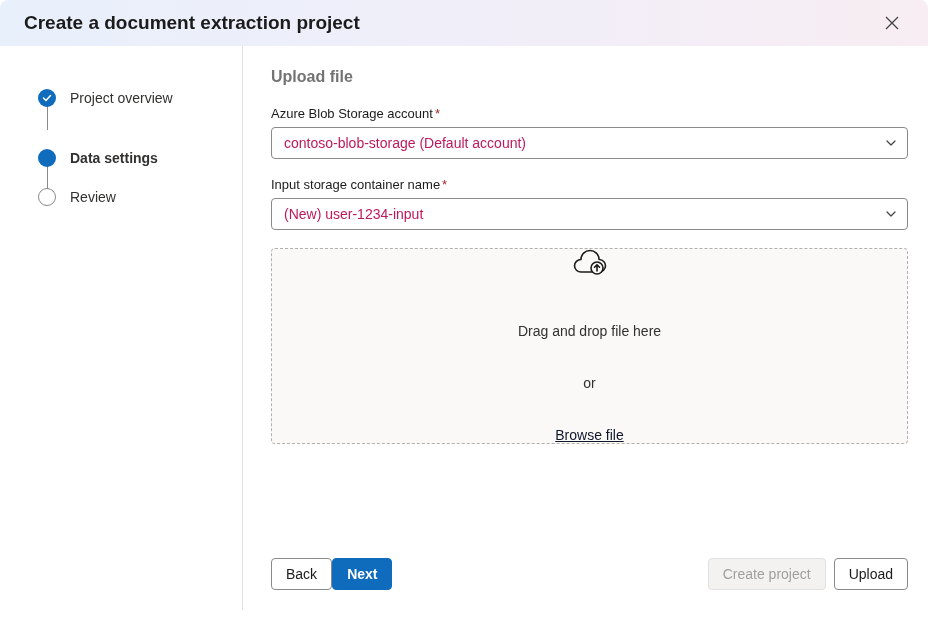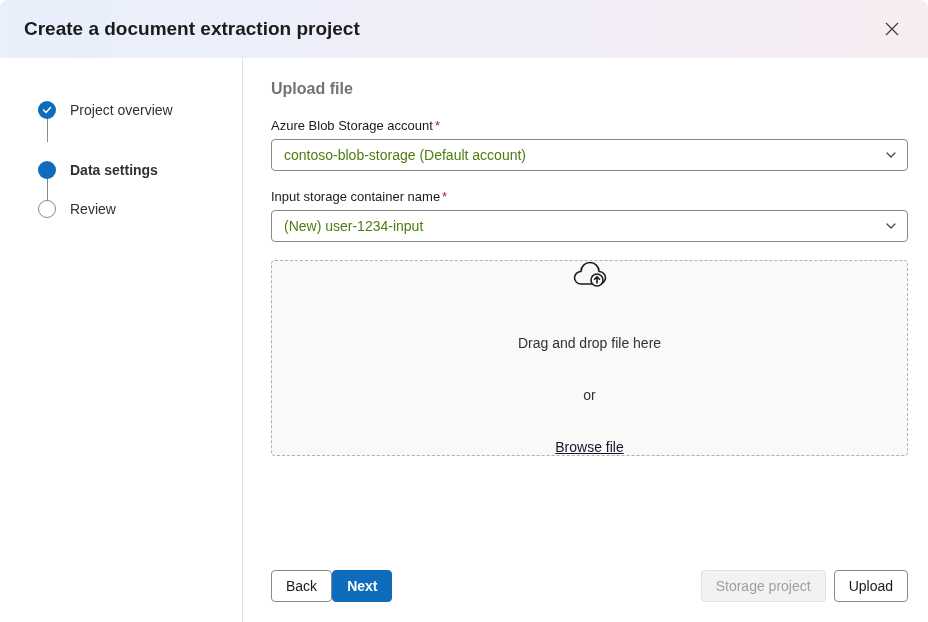--- a/index.html
+++ b/index.html
@@ -5,21 +5,21 @@
     * { box-sizing: border-box; margin: 0; padding: 0; }
     body {
       font-family: "Segoe UI", -apple-system, BlinkMacSystemFont, sans-serif;
       background: #fff;
       width: 928px;
       height: 622px;
       overflow: hidden;
       position: relative;
     }
     .header {
-      height: 58px;
+      height: 46px;
       background: linear-gradient(90deg, #e8f0fb 0%, #f0eef9 50%, #f7edf2 100%);
       border-top-left-radius: 8px;
       border-top-right-radius: 8px;
       display: flex;
       align-items: center;
       justify-content: space-between;
       padding: 0 20px 0 24px;
     }
     .title {
       font-size: 19px;
@@ -117,21 +117,21 @@
     .select-box {
       width: 100%;
       height: 32px;
       border: 1px solid #8a8a8a;
       border-radius: 4px;
       display: flex;
       align-items: center;
       justify-content: space-between;
       padding: 0 10px 0 12px;
       font-size: 14px;
-      color: #4d7c0f;
+      color: #be185d;
       cursor: pointer;
       background: #fff;
       margin-bottom: 18px;
     }
     .select-box:last-of-type { margin-bottom: 16px; }
     .chevron-down {
       width: 12px;
       height: 12px;
     }
     .dropzone {
@@ -274,18 +274,18 @@
       <div class="dropzone-text">or</div>
       <a class="dropzone-link">Browse file</a>
     </div>
 
     <div class="footer">
       <div class="footer-left">
         <div class="btn">Back</div>
         <div class="btn primary">Next</div>
       </div>
       <div class="footer-right">
-        <div class="btn disabled">Storage project</div>
+        <div class="btn disabled">Create project</div>
         <div class="btn">Upload</div>
       </div>
     </div>
   </div>
 </div>
 
 </body></html>

